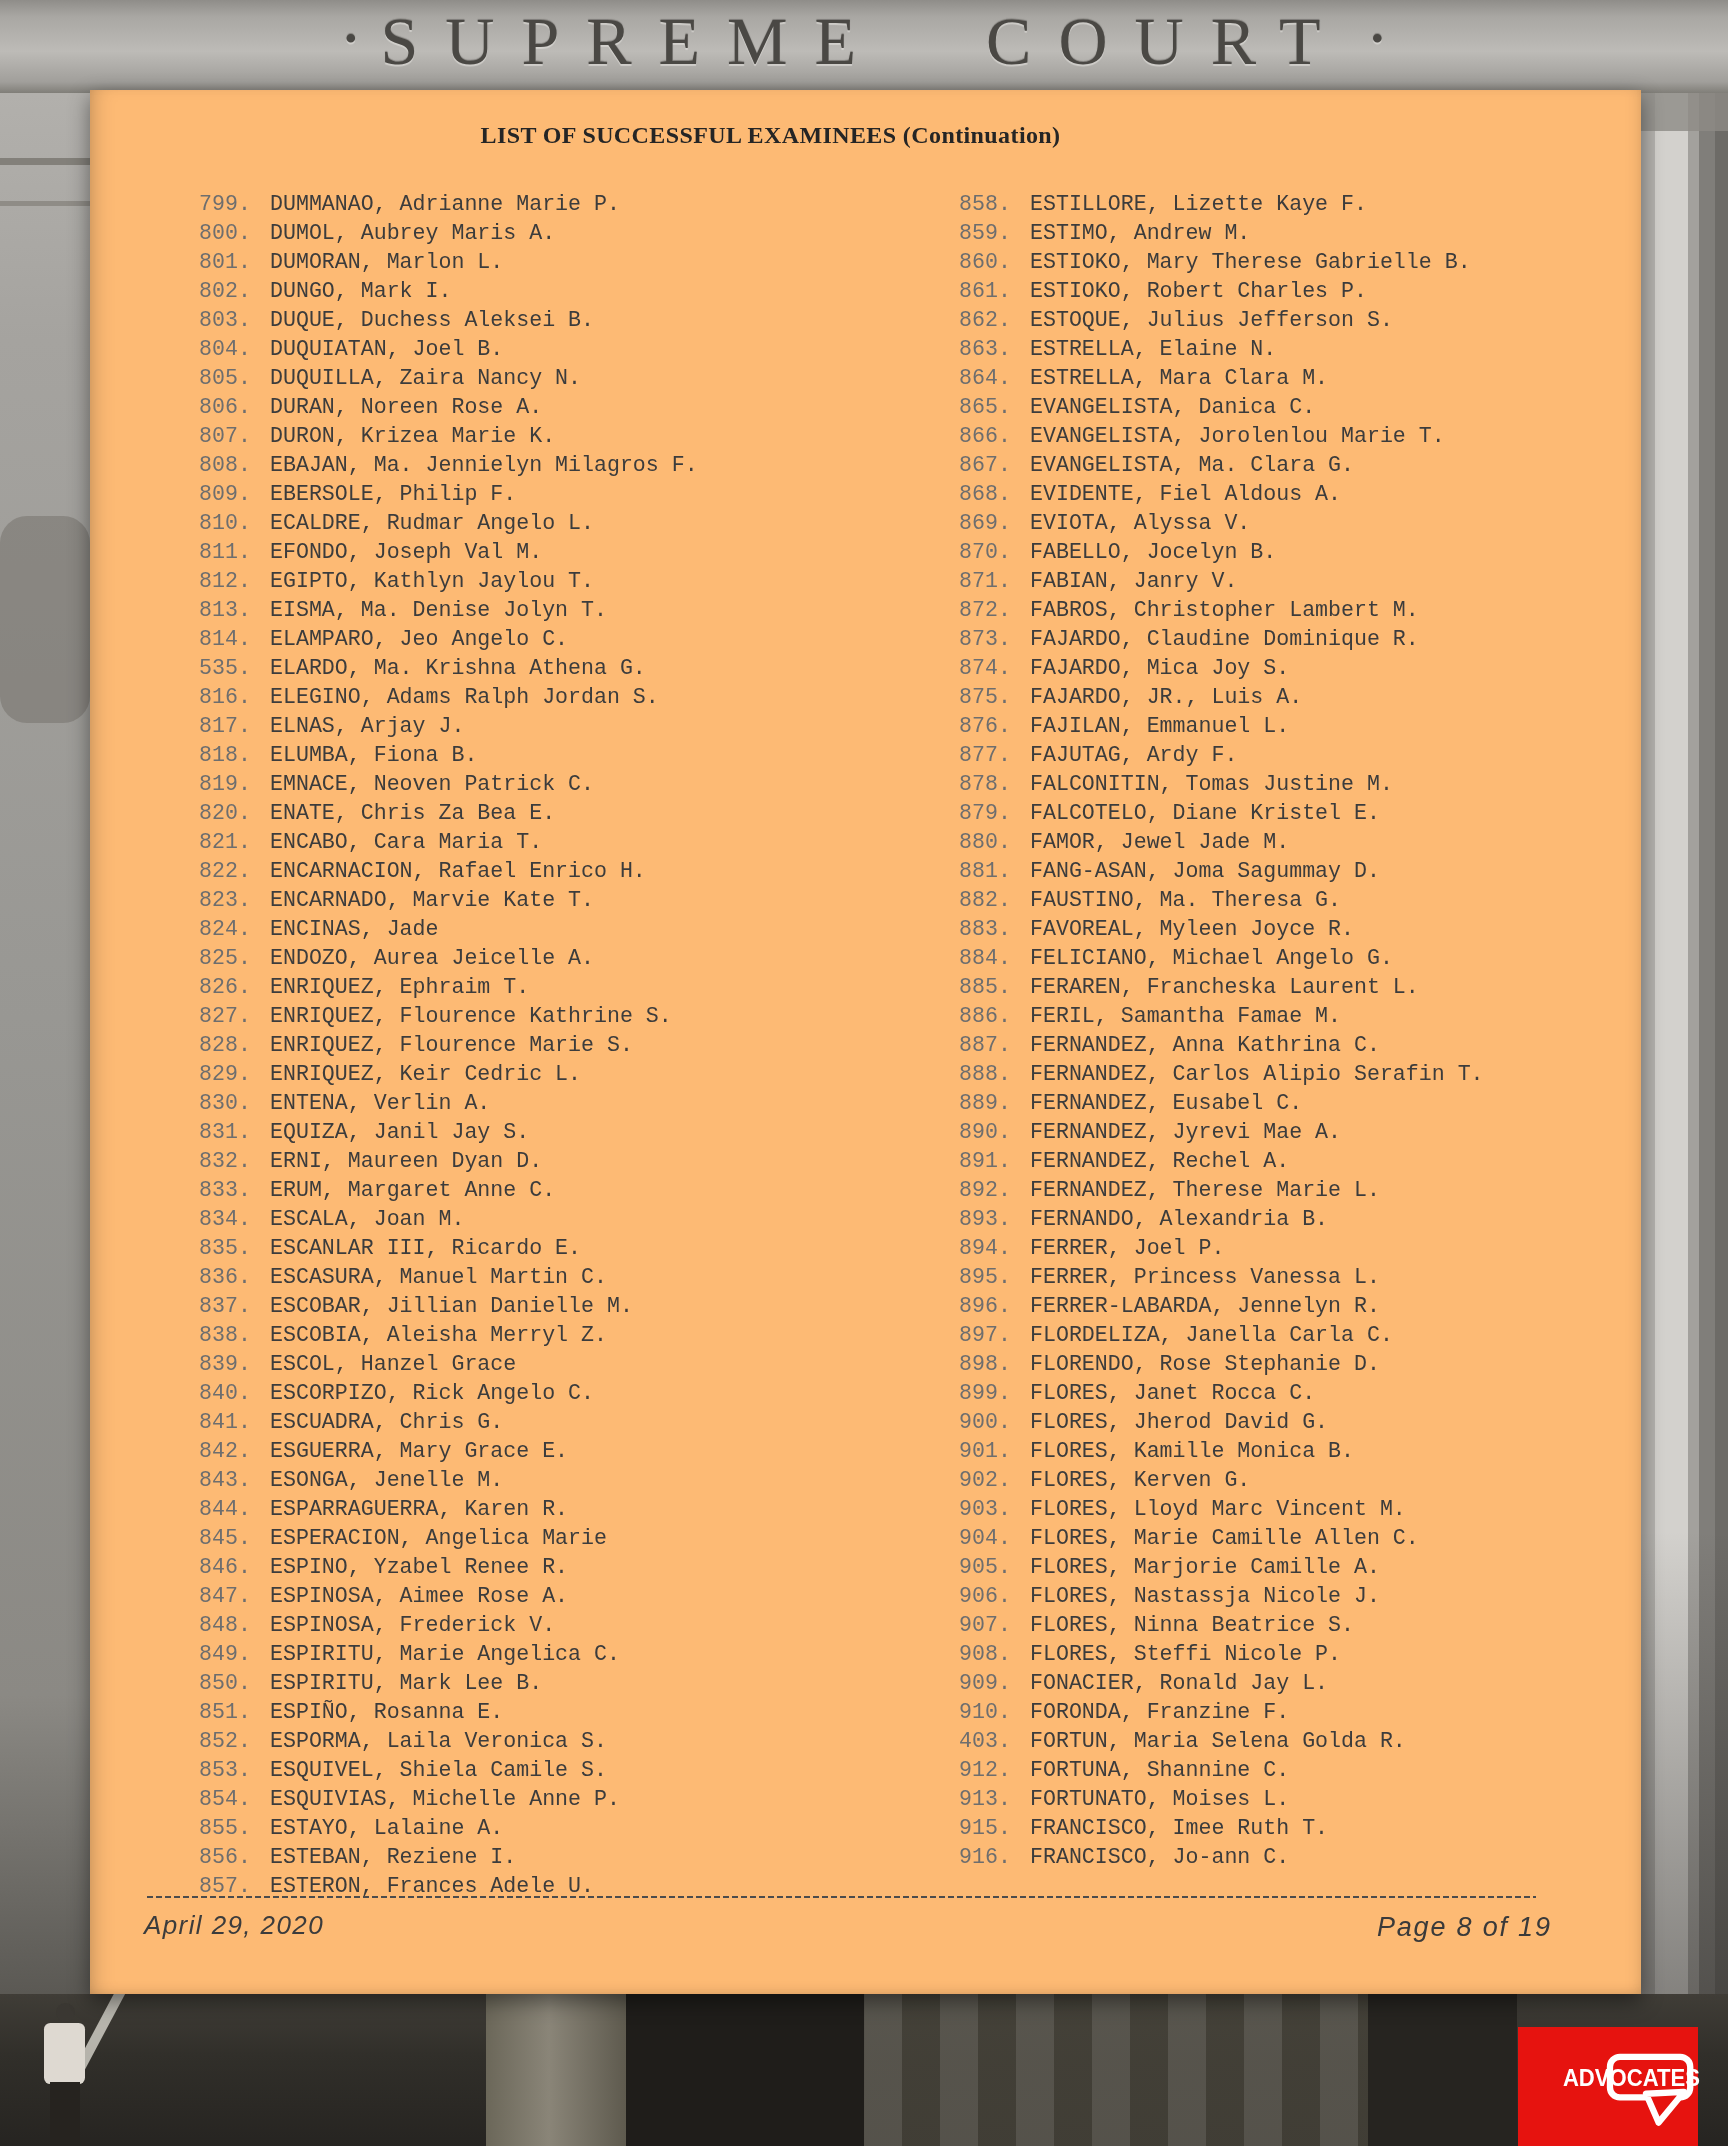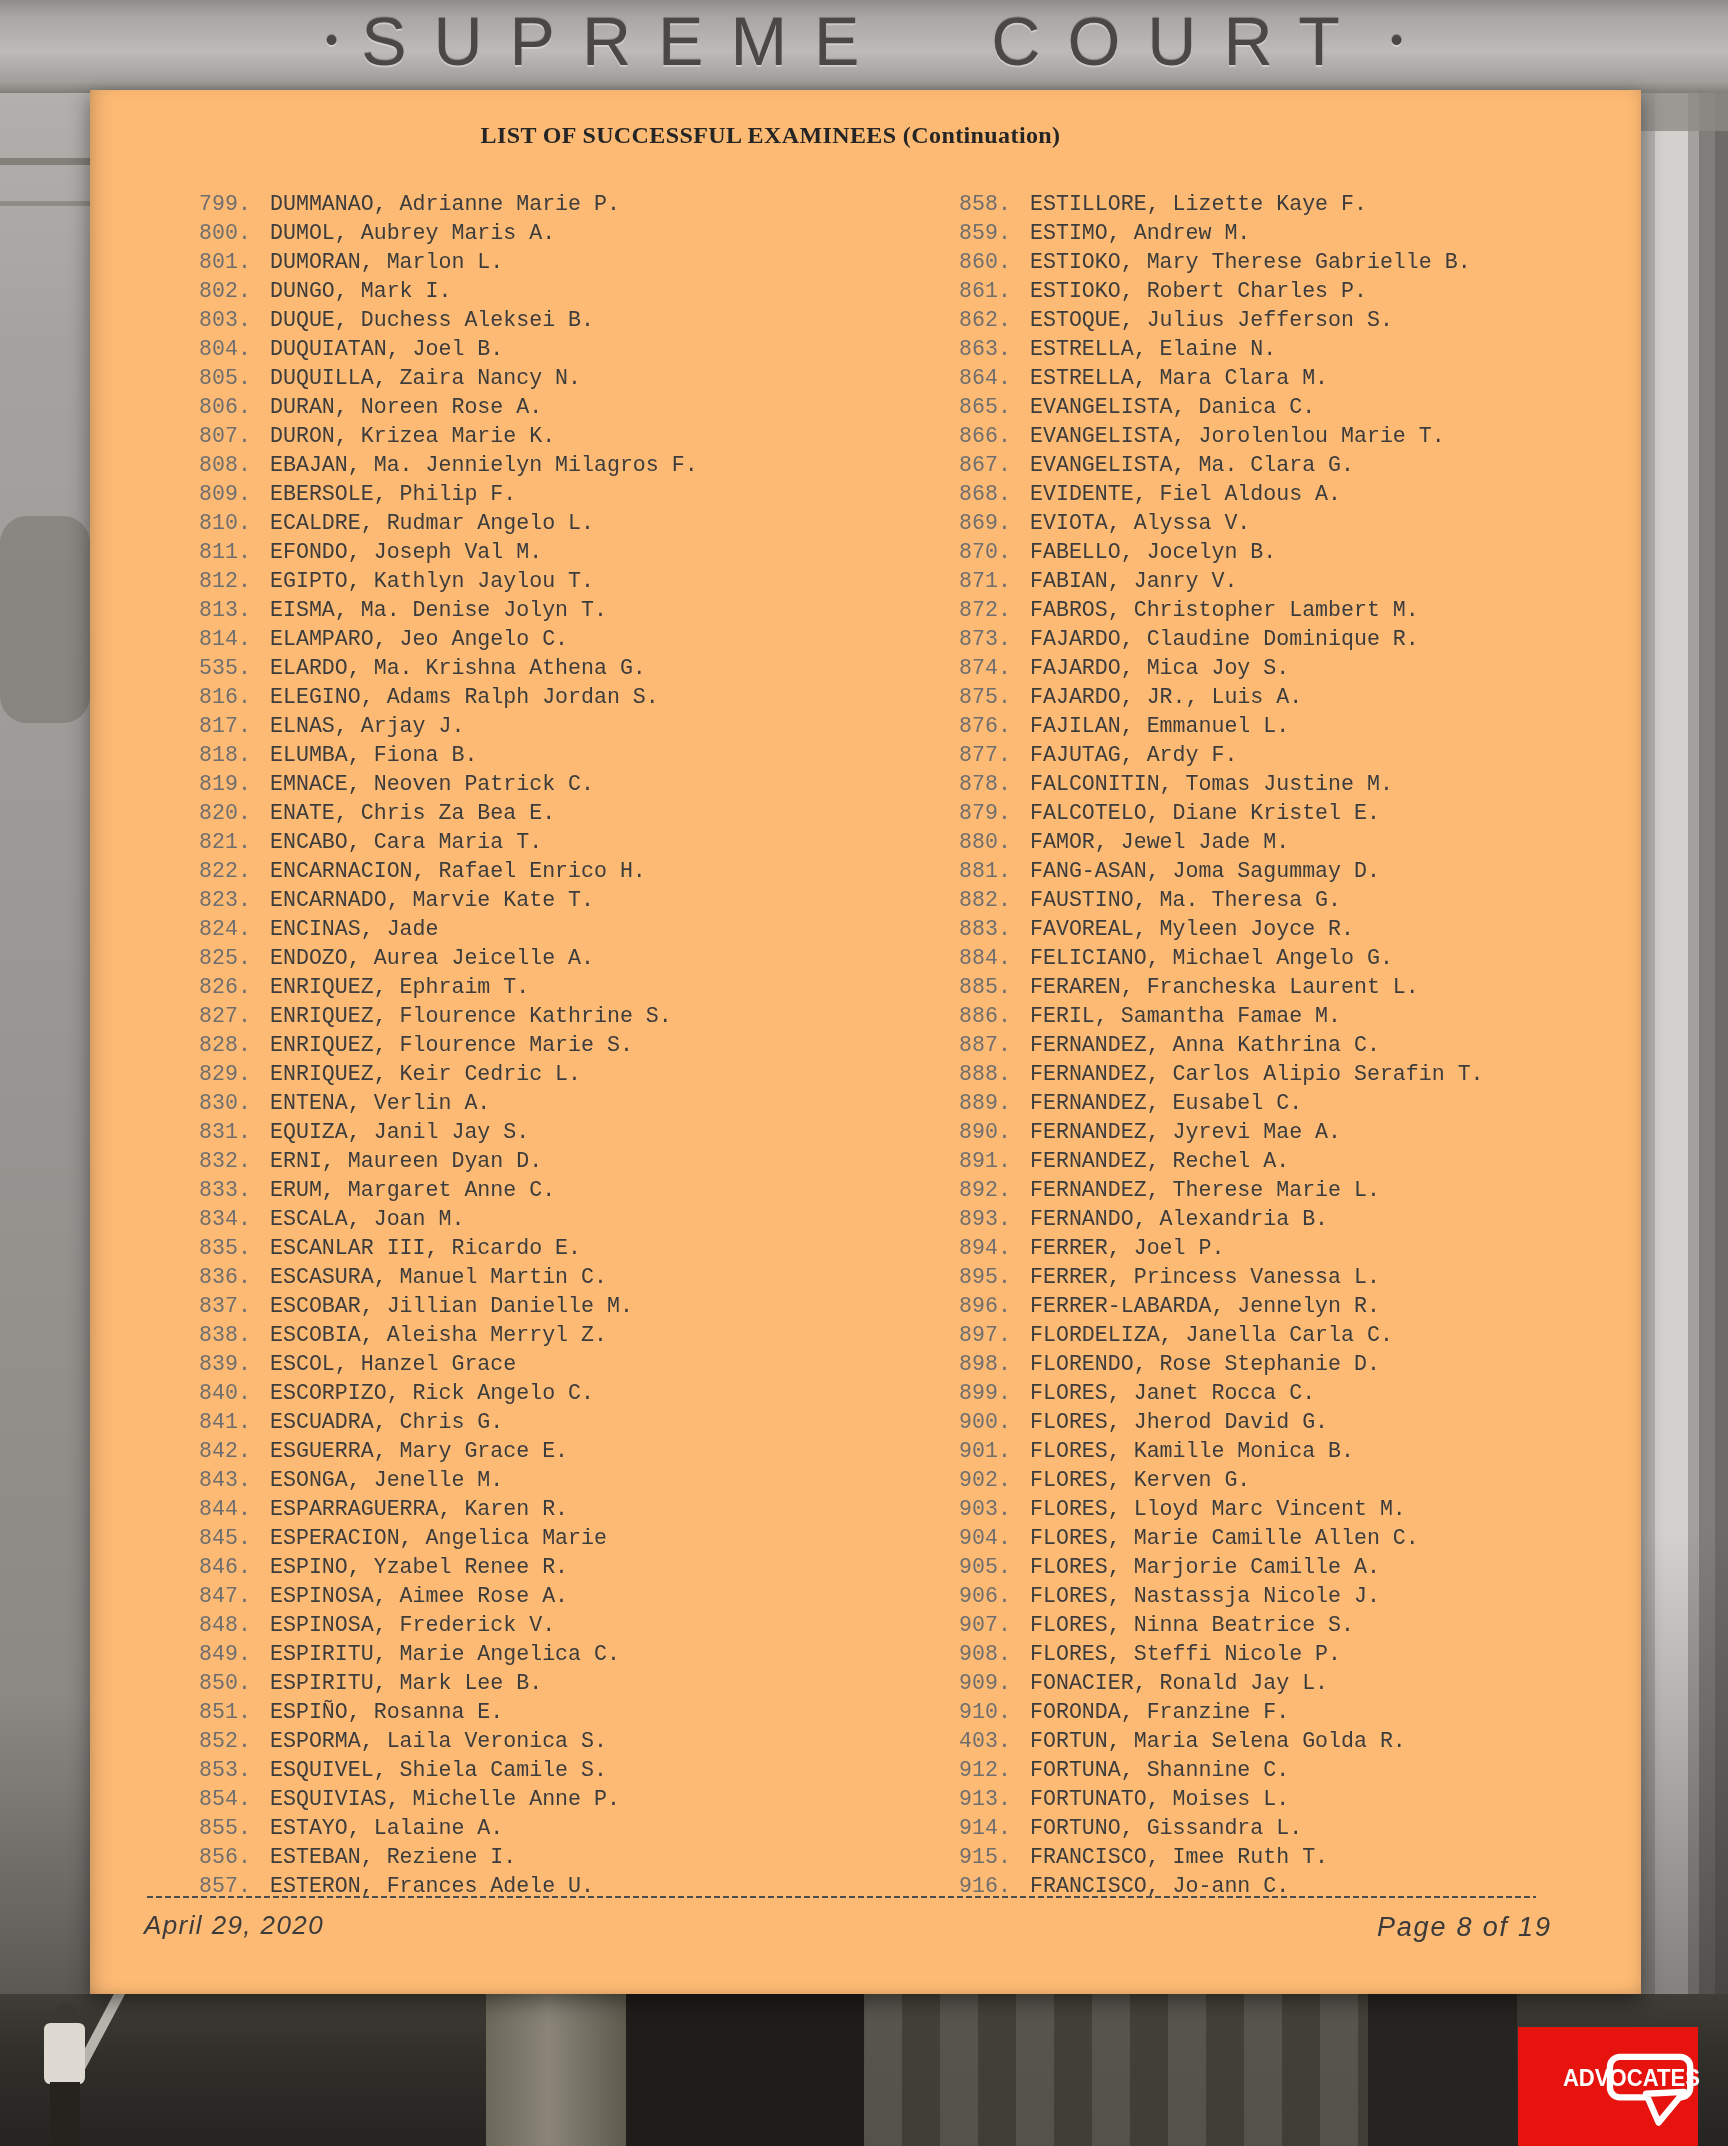--- a/index.html
+++ b/index.html
@@ -3,21 +3,21 @@
 <meta charset="utf-8">
 <style>
   html,body{margin:0;padding:0;background:#222;}
   .stage{position:relative;width:1728px;height:2147px;overflow:hidden;
          font-family:"Liberation Sans",sans-serif;background:#a8a6a2;}
 
   
   .photo-top{position:absolute;left:0;top:0;width:1728px;height:93px;
     background:linear-gradient(180deg,#8f8d89 0%,#a9a7a3 18%,#bdbbb7 55%,#a19f9b 88%,#807e78 100%);}
   .engraving{position:absolute;left:0;top:1.8px;width:1728px;text-align:center;
-    font-family:Liberation Sans, sans-serif;font-size:68px;font-weight:400;color:#4a4844;
+    font-family:Liberation Serif, serif;font-size:68px;font-weight:400;color:#4a4844;
     letter-spacing:27px;word-spacing:59px;white-space:nowrap;
     text-shadow:0 1.8px 0.9px rgba(232,230,226,.55), 0 -0.9px 0.9px rgba(40,38,34,.35);}
   .engraving .dot{font-size:36px;vertical-align:12.6px;letter-spacing:0;padding:0 23.4px;}
 
   .photo-left{position:absolute;left:0;top:93px;width:90px;height:2054px;
     background:linear-gradient(180deg,#b2b0ac 0%,#a5a39f 12%,#989793 45%,#8b8984 78%,#56544f 94%,#36342f 100%);}
   .groove{position:absolute;left:0;width:90px;background:#7b7872;}
   .g1{top:65px;height:7.2px;opacity:.85;}
   .g2{top:108px;height:4.5px;opacity:.6;}
   .blotch{position:absolute;left:0;top:423px;width:90px;height:207px;background:#716e67;opacity:.5;border-radius:27px;}
@@ -215,21 +215,20 @@
         <div class="row"><span class="num">904.</span><span class="nm">FLORES, Marie Camille Allen C.</span></div>
         <div class="row"><span class="num">905.</span><span class="nm">FLORES, Marjorie Camille A.</span></div>
         <div class="row"><span class="num">906.</span><span class="nm">FLORES, Nastassja Nicole J.</span></div>
         <div class="row"><span class="num">907.</span><span class="nm">FLORES, Ninna Beatrice S.</span></div>
         <div class="row"><span class="num">908.</span><span class="nm">FLORES, Steffi Nicole P.</span></div>
         <div class="row"><span class="num">909.</span><span class="nm">FONACIER, Ronald Jay L.</span></div>
         <div class="row"><span class="num">910.</span><span class="nm">FORONDA, Franzine F.</span></div>
         <div class="row"><span class="num">403.</span><span class="nm">FORTUN, Maria Selena Golda R.</span></div>
         <div class="row"><span class="num">912.</span><span class="nm">FORTUNA, Shannine C.</span></div>
         <div class="row"><span class="num">913.</span><span class="nm">FORTUNATO, Moises L.</span></div>
-        <div class="row"><span class="num">914.</span><span class="nm">FORTUNO, Gissandra L.</span></div>
         <div class="row"><span class="num">915.</span><span class="nm">FRANCISCO, Imee Ruth T.</span></div>
         <div class="row"><span class="num">916.</span><span class="nm">FRANCISCO, Jo-ann C.</span></div>
       </div>
     <div class="footer-line"></div>
     <div class="footer-date">April 29, 2020</div>
     <div class="footer-page">Page  8 of 19</div>
   </div>
 
   <div class="logo-block">
     <svg class="logo-svg" width="211" height="120" viewBox="0 0 234 133">

